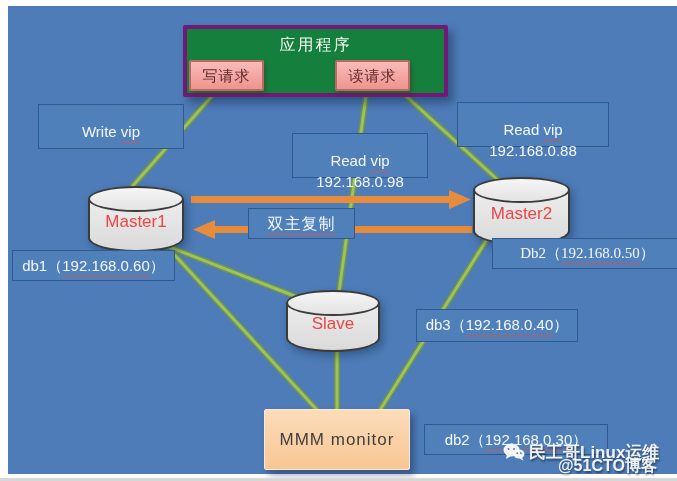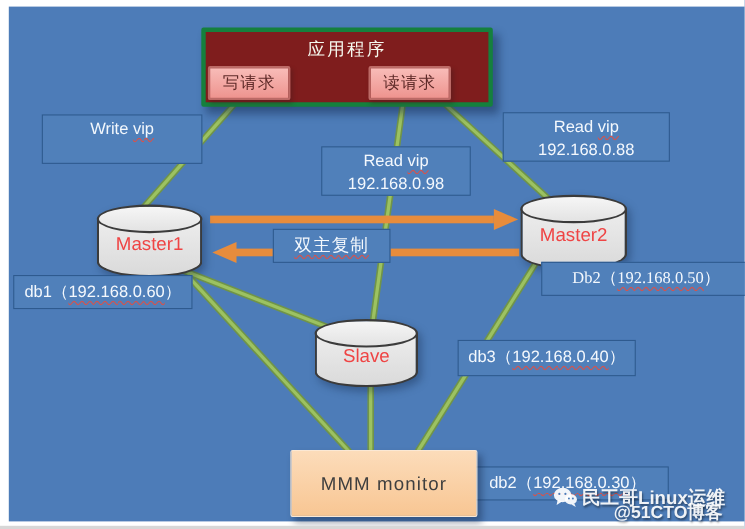--- a/index.html
+++ b/index.html
@@ -14,21 +14,21 @@
   }
   .frame-bottom {
     position:absolute; left:0; right:0; bottom:0; height:3px;
     background:#d7d7d7; z-index:9;
   }
   svg.lines { position:absolute; left:0; top:0; z-index:1; }
 
   
   .app-box {
     position:absolute; left:183px; top:25px; width:265px; height:72px;
-    background:#7f1d1d; border:4px solid #15803d; border-radius:2px;
+    background:#15803d; border:4px solid #701a75; border-radius:2px;
     box-shadow:5px 6px 8px rgba(15,35,70,0.45); z-index:3;
   }
   .app-title {
     position:absolute; left:0; right:0; top:6px; text-align:center;
     color:#f6f9ef; font-size:16px; letter-spacing:2px;
   }
   .req-btn {
     position:absolute; top:31px; width:75px; height:31px;
     background:linear-gradient(#f8bcb8, #ee948f);
     border:2px solid #bc6a66; border-radius:2px;
@@ -37,21 +37,21 @@
     letter-spacing:1px;
   }
   .req-write { left:2px; }
   .req-read  { left:148px; }
 
   
   .blabel {
     position:absolute; background:#5080ba; border:1px solid #2e5a8f;
     color:#f4f8fd; z-index:3; text-align:center;
   }
-  .vip-label { font-size:15px; line-height:21px; padding-top:2px; }
+  .vip-label { font-size:15px; line-height:21px; padding-top:16px; }
   .db-label  { font-size:15px; line-height:29px; white-space:nowrap; }
   .wavy {
     text-decoration-line:underline; text-decoration-style:wavy;
     text-decoration-color:#d6524c; text-decoration-thickness:1px;
     text-underline-offset:3px;
   }
 
   
   .cyl { position:absolute; z-index:3; filter:drop-shadow(3px 4px 4px rgba(10,25,55,0.35)); }
   .cyl .cyl-top {
@@ -71,21 +71,21 @@
   }
 
   
   .repl-label {
     position:absolute; left:248px; top:208px; width:107px; height:31px;
     font-size:16px; line-height:29px; letter-spacing:1px; z-index:3;
   }
 
   
   .monitor-box {
-    position:absolute; left:264px; top:409px; width:170px; height:61px;
+    position:absolute; left:264px; top:409px; width:146px; height:61px;
     background:linear-gradient(#fcdcba,#f9c globally);
     background:linear-gradient(#fcdcba,#f9c globally, #f8c491);
     background:linear-gradient(#fcdcba,#f8c693);
     border:1px solid #fbe8d4; border-radius:2px;
     box-shadow:4px 5px 7px rgba(15,30,60,0.4);
     color:#3f3f3f; font-size:17px; text-align:center; line-height:59px;
     z-index:3; letter-spacing:1px;
   }
 
   

